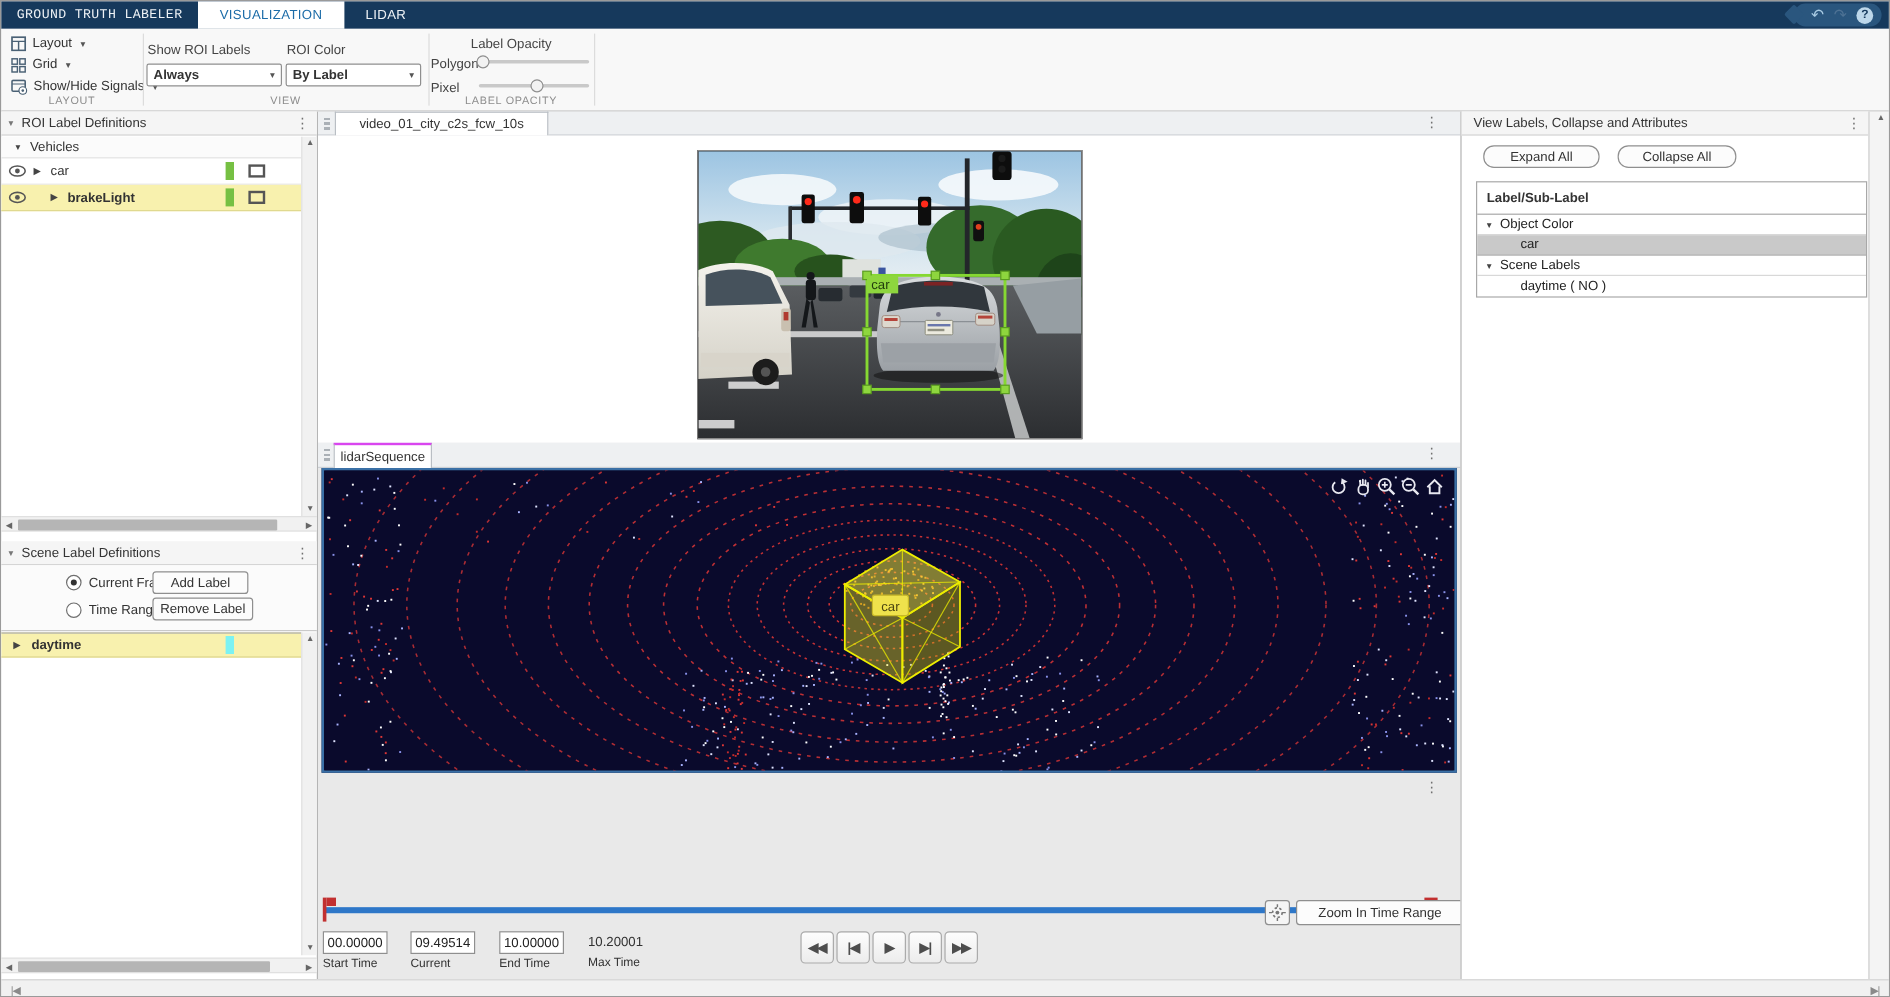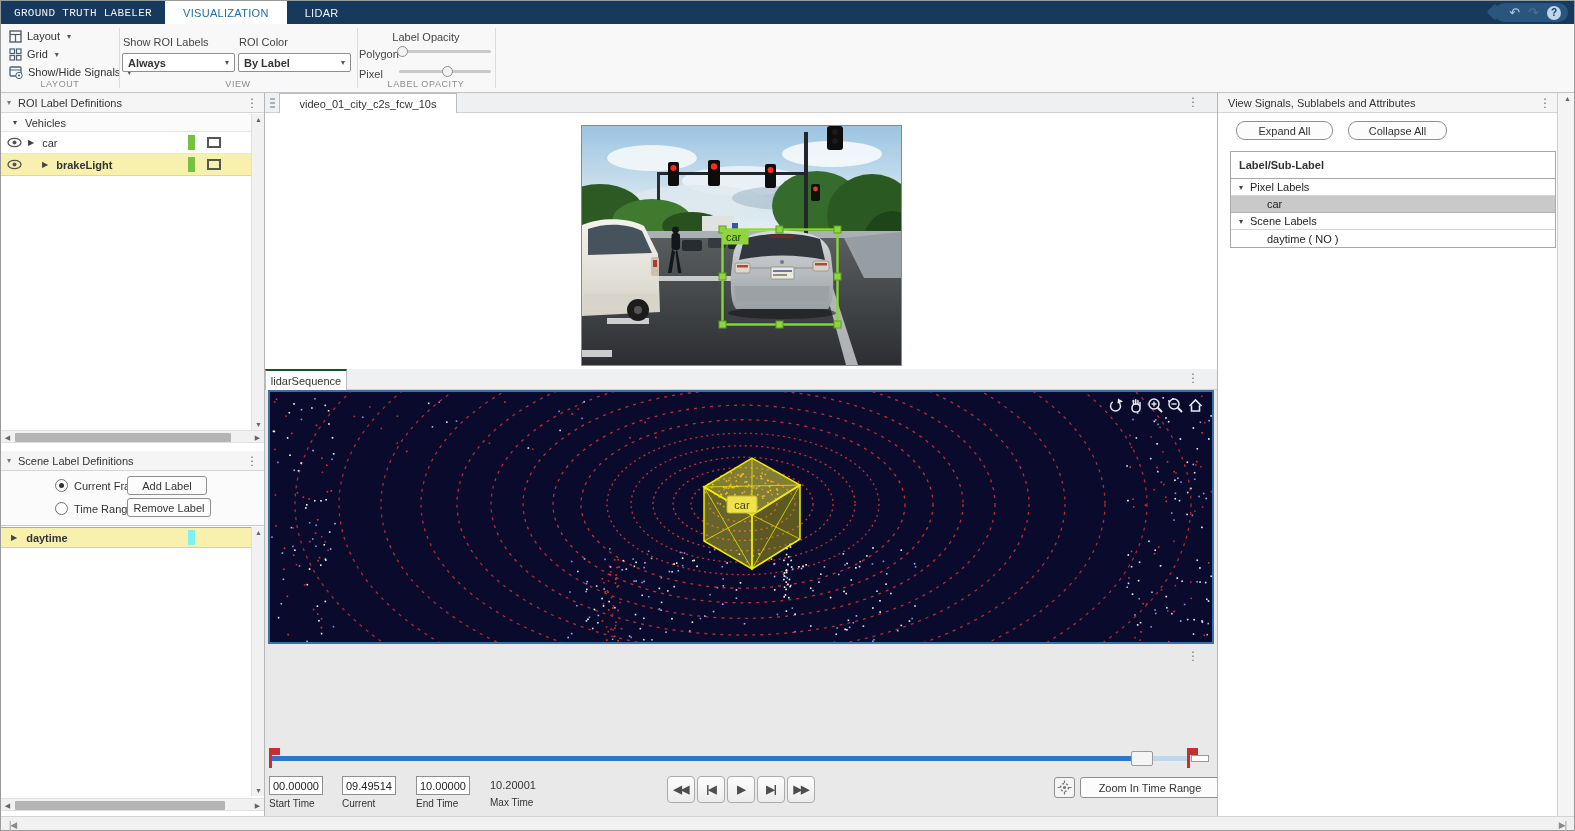--- a/index.html
+++ b/index.html
@@ -66,21 +66,21 @@
   .tl-fill { position:absolute; left:0; top:0; height:5px; background:#2e77c8; }
   .tl-tail { position:absolute; top:7px; height:7px; background:#fdfdfd; border:1px solid #9a9a9a; }
   .tl-thumb { position:absolute; top:3px; width:22px; height:15px; background:#f4f4f4; border:1px solid #9a9a9a; border-radius:2px; cursor:pointer; }
   .flag { position:absolute; top:0; width:3px; height:20px; background:#c23030; cursor:pointer; }
   .flag:after { content:""; position:absolute; left:3px; top:0; width:8px; height:7px; background:#c23030; }
   .fieldgrp { position:absolute; width:70px; }
   .fieldgrp input { width:54px; height:19px; border:1px solid #8f8f8f; font:11px "Liberation Sans",sans-serif; padding-left:3px; color:#222; background:#fff; }
   .fieldgrp .flabel { margin-top:3px; font-size:10px; color:#333; }
   .maxgrp { position:absolute; width:70px; font-size:11px; color:#333; }
   .pbtn { position:absolute; top:683px; width:28px; height:27px; background:linear-gradient(#fdfdfd,#ececec); border:1px solid #ababab; border-radius:4px; font-size:11px; font-weight:bold; color:#4d4d4d; letter-spacing:-1px; display:flex; align-items:center; justify-content:center; cursor:pointer; }
-  .zoombtn { position:absolute; top:684px; height:21px; }
+  .zoombtn { position:absolute; top:657px; height:21px; }
   
   .right { position:absolute; left:1216px; top:92px; width:340px; height:723px; background:#fff; border-left:1px solid #b5b5b5; }
   .rbtn { position:absolute; top:28px; height:19px; border-radius:9px; }
   .ltable { position:absolute; left:12px; top:58px; width:326px; border:1px solid #a8a8a8; background:#fff; }
   .ltable .th { height:27px; border-bottom:1px solid #a8a8a8; display:flex; align-items:center; padding:0 8px; font-weight:bold; }
   .trow { height:17px; border-bottom:1px solid #d8d8d8; display:flex; align-items:center; padding:0 8px; font-size:11px; color:#222; cursor:pointer; }
   .trow .tri { margin-right:7px; }
   .trow.indent { padding-left:36px; }
   .trow.selrow { background:#c9c9c9; border-bottom:1px solid #b5b5b5; }
   .rscroll { position:absolute; left:1556px; top:92px; width:19px; height:723px; background:#f4f4f4; border-left:1px solid #cfcfcf; }
@@ -366,21 +366,21 @@
             </g>
             <rect x="140.5" y="103.5" width="26" height="15" fill="#8ed63e"></rect>
             <text x="144" y="115" font-size="11" fill="#1f3a0c">car</text>
           </g>
         </svg>
       </div>
     </div>
 
     <div class="tabrow" style="top:276px;height:21px;">
       <span class="grip"></span>
-      <div class="doc-tab" style="left:0;width:82px;border-top:2px solid #14532d;height:21px;text-align:right;">lidarSequence</div>
+      <div class="doc-tab" style="left:13px;width:82px;border-top:2px solid #d946ef;height:21px;text-align:right;">lidarSequence</div>
       <span class="dots" style="position:absolute;right:18px;top:4px;">⋮</span>
     </div>
 
     <div class="lidar-view">
       <div class="lidar-tools">
         <svg class="ltool" viewBox="0 0 17 17">
             <circle cx="8.5" cy="9" r="5" fill="none" stroke="#e8e8f0" stroke-width="1.5" stroke-dasharray="20 6"></circle>
             <polygon points="11,1.5 16,4.5 10.5,6.5" fill="#e8e8f0"></polygon>
           </svg>
         <svg class="ltool" viewBox="0 0 17 17">
@@ -1033,31 +1033,31 @@
           <circle cx="7.5" cy="7.5" r="4" fill="none" stroke="#777" stroke-width="1.4" stroke-dasharray="2 2"></circle>
           <circle cx="7.5" cy="7.5" r="1.6" fill="#777"></circle>
           <path d="M7.5,0.5 V3 M7.5,12 V14.5 M0.5,7.5 H3 M12,7.5 H14.5" stroke="#777" stroke-width="1.2"></path>
         </svg>
     </div>
     <div class="btn zoombtn" style="left:815px;width:140px;">Zoom In Time Range</div>
   </div>
 
   <div class="right">
     <div class="panel-h" style="top:0;padding-left:10px;">
-      <span>View Signals, Sublabels and Attributes</span>
+      <span>View Labels, Collapse and Attributes</span>
       <span class="sp"></span>
         <span class="dots">⋮</span>
     </div>
     <div class="btn rbtn" style="left:18px;width:97px;">Expand All</div>
     <div class="btn rbtn" style="left:130px;width:99px;">Collapse All</div>
     <div class="ltable">
       <div class="th">Label/Sub-Label</div>
       <div class="trow">
         <span class="tri">▾</span>
-        <span>Pixel Labels</span>
+        <span>Object Color</span>
       </div>
       <div class="trow indent selrow">
         <span>car</span>
       </div>
       <div class="trow">
         <span class="tri">▾</span>
         <span>Scene Labels</span>
       </div>
       <div class="trow indent" style="border-bottom:none;">
         <span>daytime ( NO )</span>

